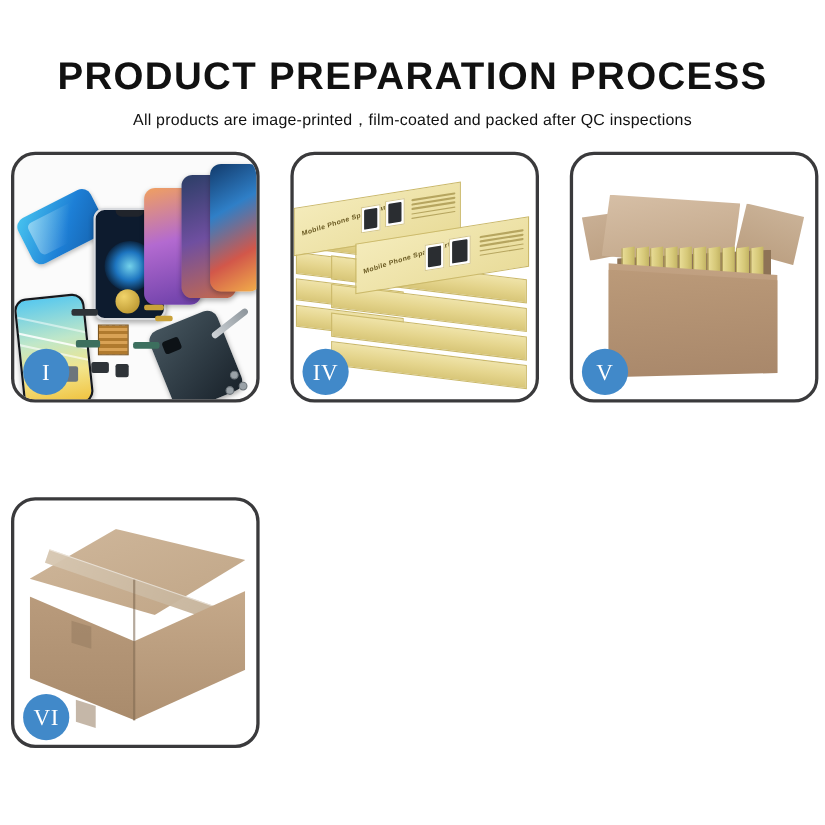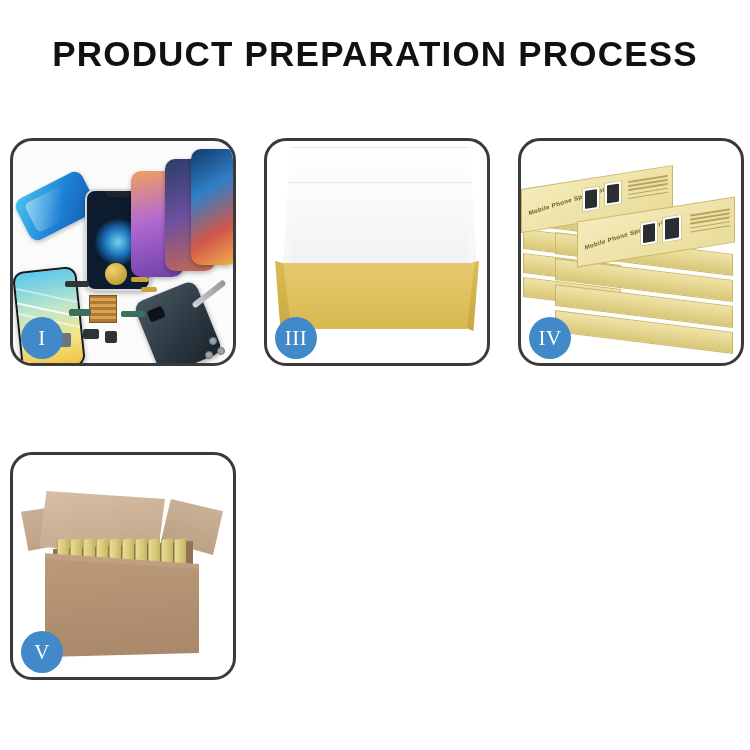--- a/index.html
+++ b/index.html
@@ -5,21 +5,21 @@
   html,body{margin:0;padding:0;}
   body{
     width:750px;height:750px;
     background:#ffffff;
     font-family:"Liberation Sans", sans-serif;
     overflow:hidden;
   }
   .page{position:relative;width:750px;height:750px;}
 
   
-  .header{padding-top:36px;text-align:center;}
+  .header{padding-top:52px;text-align:center;}
   .title{
     font-size:35px;font-weight:700;color:#111111;
     letter-spacing:1.2px;line-height:1;
     white-space:nowrap;
   }
   .subtitle{
     margin-top:13px;
     font-size:14.5px;color:#111111;font-weight:400;
     letter-spacing:.2px;white-space:nowrap;
   }
@@ -310,20 +310,21 @@
   .sb-tab.a{left:52px;top:112px;transform:skewY(17deg);}
   .sb-tab.b{left:56px;top:184px;transform:skewY(17deg);}
 </style>
 </head>
 <body>
 
 <div class="page">
 
   <div class="header">
     <div class="title">PRODUCT PREPARATION PROCESS</div>
+    <div class="subtitle">All products are image-printed，film-coated and packed after QC inspections</div>
   </div>
 
   <div class="grid">
 
     <div class="panel p1">
       <div class="stage">
         <div class="phone ph-blue-flat"></div>
         <div class="phone ph-front"></div>
         <div class="phone ph-purple"></div>
         <div class="phone ph-dark"></div>
@@ -342,31 +343,20 @@
         <div class="strip s8"></div>
         <div class="screw" style="left:196px;top:196px"></div>
         <div class="screw" style="left:204px;top:206px"></div>
         <div class="screw" style="left:192px;top:210px"></div>
         <div class="tool"></div>
       </div>
       <div class="badge">I</div>
     </div>
 
 
-    <div class="panel p3">
-      <div class="stage">
-        <div class="lidpanel"></div>
-        <div class="foam"></div>
-        <div class="boxlipL"></div>
-        <div class="boxlipR"></div>
-        <div class="boxinner"></div>
-        <div class="boxbase"></div>
-      </div>
-      <div class="badge">III</div>
-    </div>
 
     <div class="panel p4">
       <div class="stage">
         <div class="stackwrap">
 
           <div class="ybox" style="left:2px;top:64px;width:96px;height:18px;transform:skewY(7deg)"></div>
           <div class="ybox" style="left:2px;top:88px;width:96px;height:18px;transform:skewY(7deg)"></div>
           <div class="ybox" style="left:2px;top:112px;width:96px;height:18px;transform:skewY(7deg)"></div>
           <div class="ybox" style="left:2px;top:136px;width:96px;height:18px;transform:skewY(7deg)"></div>
 
@@ -431,15 +421,27 @@
             <span style="left:91px"></span>
             <span style="left:104px"></span>
           <span style="left:117px"></span>
         </div>
         <div class="cv-body"></div>
         <div class="cv-front"></div>
       </div>
       <div class="badge">V</div>
     </div>
 
+    <div class="panel p6">
+      <div class="stage">
+        <div class="sb-top"></div>
+        <div class="sb-tape"></div>
+        <div class="sb-left"></div>
+        <div class="sb-right"></div>
+        <div class="sb-seam"></div>
+        <div class="sb-tab a"></div>
+        <div class="sb-tab b"></div>
+      </div>
+      <div class="badge">VI</div>
+    </div>
 
   </div>
 </div>
 
 </body></html>

